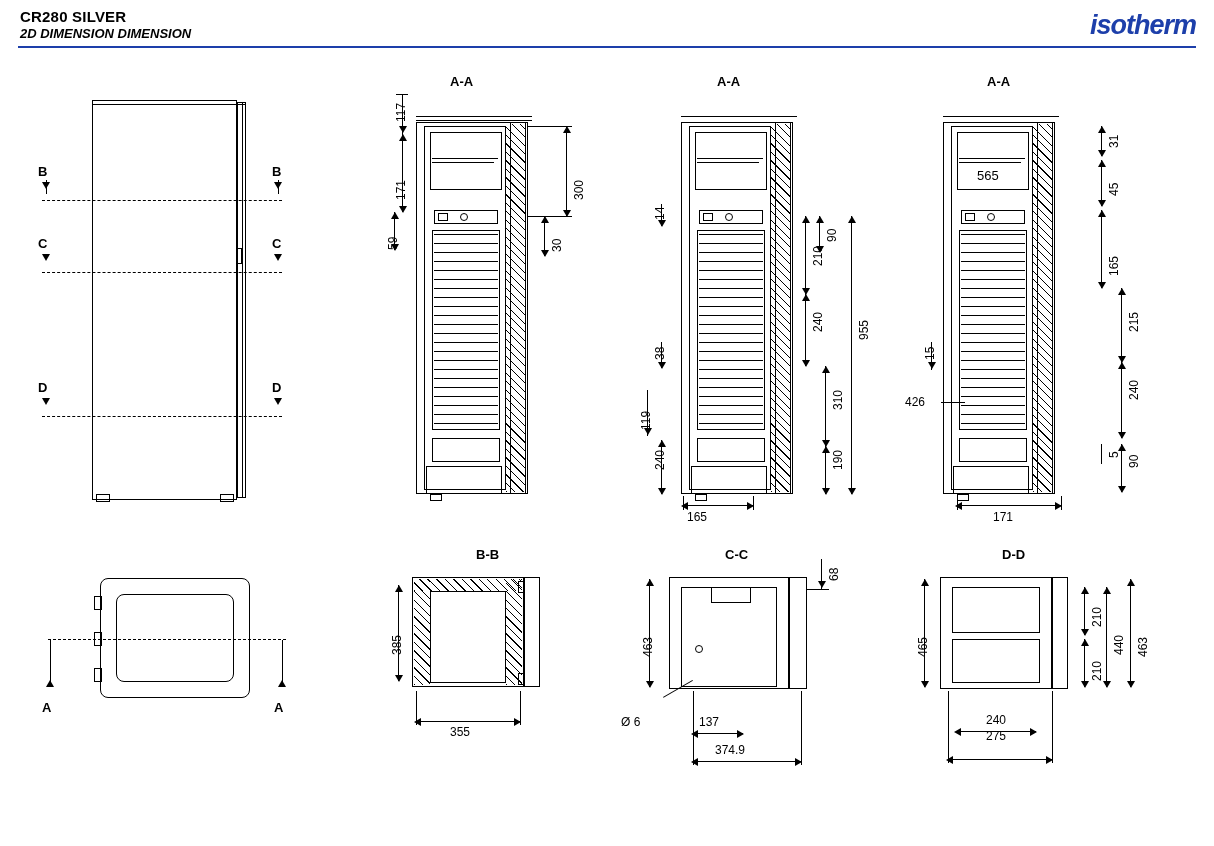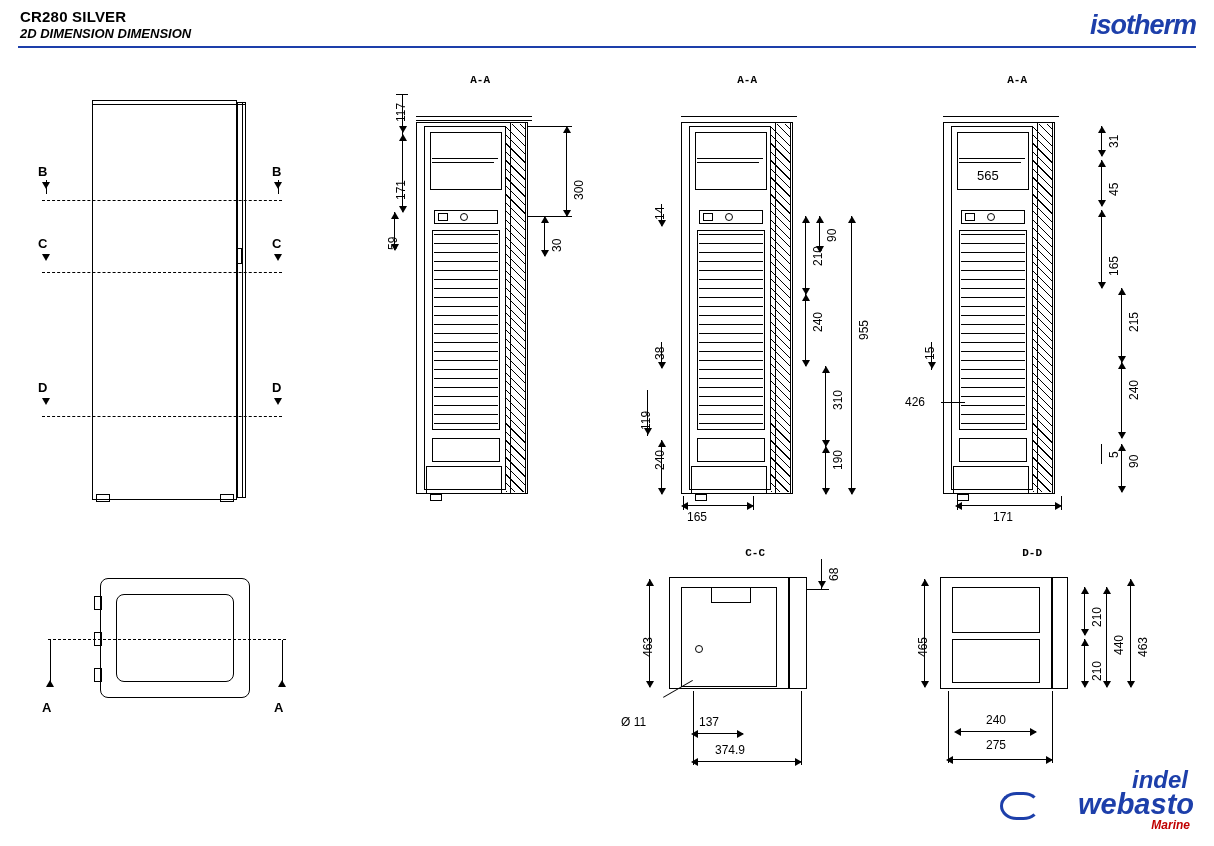--- a/index.html
+++ b/index.html
@@ -94,25 +94,24 @@
     width: 34px;
     height: 22px;
     border: 3px solid #1d3faa;
     border-radius: 50%/60%;
     border-right-color: transparent;
   }
   
   .view { position: absolute; }
   .vlabel {
     position: absolute;
-    font-size: 11px;
-    font-weight: bold;
-    text-align: right;
+    font-size: 13px;
+    font-weight: bold;
+    text-align: left;
     white-space: nowrap;
-    font-family: Liberation Mono, monospace;
   }
   .dim {
     position: absolute;
     font-size: 12px;
     white-space: nowrap;
   }
   .dim.v {
     transform-origin: 0 0;
     transform: rotate(-90deg);
   }
@@ -458,41 +457,65 @@
     <div class="hln ln" style="left:46px; top:332px; width:24px;"></div>
 
     <div class="dim" style="left:98px; top:440px;">171</div>
     <div class="hln ln" style="left:62px; top:435px; width:104px;"></div>
     <div class="arrowl" style="left:60px; top:432px;"></div>
     <div class="arrowr" style="left:160px; top:432px;"></div>
     <div class="vln ln" style="left:62px; top:426px; height:14px;"></div>
     <div class="vln ln" style="left:166px; top:426px; height:14px;"></div>
   </div>
 
+  <div class="view" style="left:360px; top:545px; width:230px; height:220px;">
+    <div class="vlabel" style="left:116px; top:2px; width:40px;">B-B</div>
+
+    <div class="box" style="left:52px; top:32px; width:112px; height:110px;"></div>
+    <div class="hatch" style="left:54px; top:34px; width:16px; height:106px;"></div>
+    <div class="hatch" style="left:146px; top:34px; width:16px; height:106px;"></div>
+    <div class="hatch" style="left:54px; top:34px; width:108px; height:12px;"></div>
+    <div class="box2" style="left:70px; top:46px; width:76px; height:92px;"></div>
+    <div class="box2" style="left:164px; top:32px; width:16px; height:110px;"></div>
+    <div class="box2" style="left:158px; top:36px; width:6px; height:12px;"></div>
+    <div class="box2" style="left:158px; top:128px; width:6px; height:12px;"></div>
+
+    <div class="dim v" style="left:30px; top:110px;">385</div>
+    <div class="vln ln" style="left:38px; top:40px; height:96px;"></div>
+    <div class="arrowup" style="left:35px; top:40px;"></div>
+    <div class="arrowdn" style="left:35px; top:130px;"></div>
+
+    <div class="dim" style="left:90px; top:180px;">355</div>
+    <div class="hln ln" style="left:56px; top:176px; width:104px;"></div>
+    <div class="arrowl" style="left:54px; top:173px;"></div>
+    <div class="arrowr" style="left:154px; top:173px;"></div>
+    <div class="vln ln" style="left:56px; top:146px; height:34px;"></div>
+    <div class="vln ln" style="left:160px; top:146px; height:34px;"></div>
+  </div>
 
   <div class="view" style="left:615px; top:545px; width:250px; height:230px;">
     <div class="vlabel" style="left:110px; top:2px; width:40px;">C-C</div>
 
     <div class="box" style="left:54px; top:32px; width:120px; height:112px;"></div>
     <div class="box2" style="left:66px; top:42px; width:96px; height:100px;"></div>
     <div class="box2" style="left:96px; top:42px; width:40px; height:16px;"></div>
     <div class="box2" style="left:174px; top:32px; width:18px; height:112px;"></div>
     <div class="rb" style="left:80px; top:100px; width:8px; height:8px; border-radius:50%;"></div>
 
     <div class="dim v" style="left:26px; top:112px;">463</div>
     <div class="vln ln" style="left:34px; top:34px; height:108px;"></div>
     <div class="arrowup" style="left:31px; top:34px;"></div>
     <div class="arrowdn" style="left:31px; top:136px;"></div>
 
     <div class="dim v" style="left:212px; top:36px;">68</div>
     <div class="vln ln" style="left:206px; top:14px; height:30px;"></div>
     <div class="arrowdn" style="left:203px; top:36px;"></div>
     <div class="hln ln" style="left:192px; top:44px; width:22px;"></div>
 
-    <div class="dim" style="left:6px; top:170px;">Ø 11</div>
+    <div class="dim" style="left:6px; top:170px;">Ø 6</div>
     <div class="hln ln" style="left:48px; top:152px; width:34px; transform:rotate(-30deg); transform-origin:0 0;"></div>
 
     <div class="dim" style="left:84px; top:170px;">137</div>
     <div class="hln ln" style="left:78px; top:188px; width:50px;"></div>
     <div class="arrowl" style="left:76px; top:185px;"></div>
     <div class="arrowr" style="left:122px; top:185px;"></div>
 
     <div class="dim" style="left:100px; top:198px;">374.9</div>
     <div class="hln ln" style="left:78px; top:216px; width:108px;"></div>
     <div class="arrowl" style="left:76px; top:213px;"></div>
@@ -532,28 +555,22 @@
     <div class="dim v" style="left:246px; top:112px;">463</div>
     <div class="vln ln" style="left:240px; top:34px; height:108px;"></div>
     <div class="arrowup" style="left:237px; top:34px;"></div>
     <div class="arrowdn" style="left:237px; top:136px;"></div>
 
     <div class="dim" style="left:96px; top:168px;">240</div>
     <div class="hln ln" style="left:66px; top:186px; width:80px;"></div>
     <div class="arrowl" style="left:64px; top:183px;"></div>
     <div class="arrowr" style="left:140px; top:183px;"></div>
 
-    <div class="dim" style="left:96px; top:193px;">275</div>
+    <div class="dim" style="left:96px; top:184px;">275</div>
     <div class="hln ln" style="left:58px; top:214px; width:104px;"></div>
     <div class="arrowl" style="left:56px; top:211px;"></div>
     <div class="arrowr" style="left:156px; top:211px;"></div>
     <div class="vln ln" style="left:58px; top:146px; height:72px;"></div>
     <div class="vln ln" style="left:162px; top:146px; height:72px;"></div>
   </div>
 
-  <div class="brand-indel">
-    <div class="l1">indel</div>
-    <div class="swoosh"></div>
-    <div class="l2">webasto</div>
-    <div class="l3">Marine</div>
-  </div>
 
 </div>
 
 </body></html>

